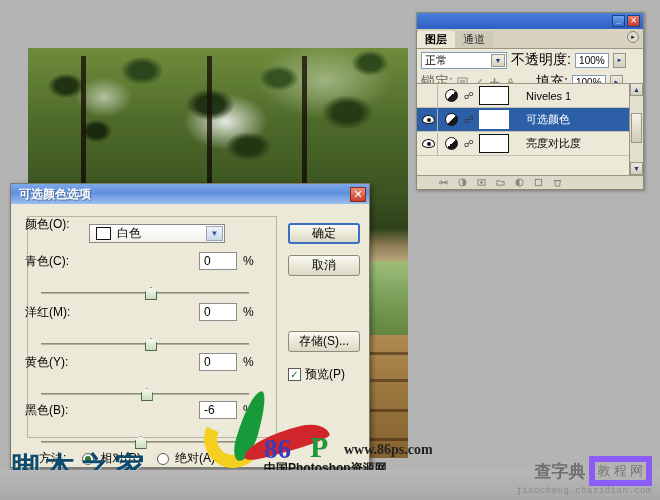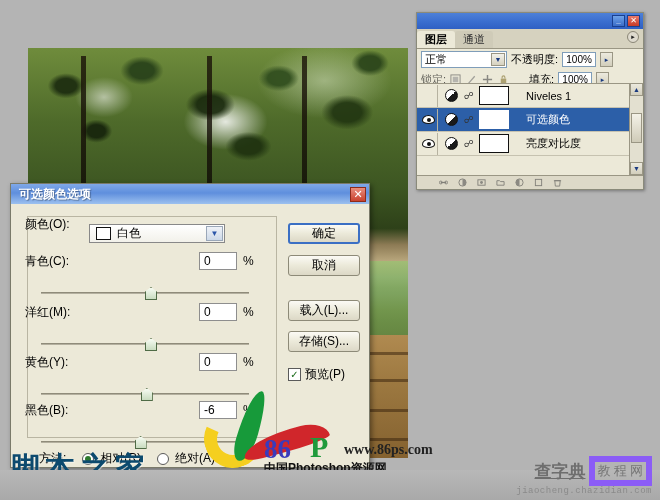--- a/index.html
+++ b/index.html
@@ -145,21 +145,21 @@
     position:relative;
   }
   .sel-arrow {
     position:absolute; right:1px; top:1px;
     width:14px; height:13px;
     background: linear-gradient(180deg,#f2f1ea,#d6d2c0);
     border:1px solid #9a9684;
     display:flex;align-items:center;justify-content:center;
     font-size:7px; color:#1a3a80;
   }
-  .lbl { font-size:11px; color:#000; white-space:nowrap; }
+  .lbl { font-size:14px; color:#000; white-space:nowrap; }
   .num-box {
     width:34px; height:15px; background:#fff;
     border:1px solid #7f9db9; font-size:10px;
     display:flex; align-items:center; justify-content:center;
   }
   .spin {
     width:13px;height:15px;
     background:linear-gradient(180deg,#eceade,#d2cebc);
     border:1px solid #9a9684;
     display:flex;align-items:center;justify-content:center;
@@ -430,21 +430,20 @@
   }
 
   .wm-cz {
     position:absolute; right:8px; bottom:4px;
     text-align:right; pointer-events:none;
   }
   .wm-cz .cz-row { display:flex; align-items:center; gap:3px; justify-content:flex-end; }
   .wm-cz .cz1 {
     font-size:17px; font-weight:bold; color:#6e6e6e;
     font-family:"Liberation Serif", serif;
-    text-decoration:underline;
   }
   .wm-cz .cz-box {
     font-size:13px; color:#777; border:6px solid #8b5cf6;
     padding:0 3px; font-family:"Liberation Serif", serif;
   }
   .wm-cz .cz-url {
     font-size:9px; color:#8a8a8a; letter-spacing:.5px;
     font-family:"Liberation Mono", monospace;
   }
   .desktop-strip {
@@ -641,21 +640,20 @@
         <span class="field-label">黑色(B):</span>
         <span class="val-box">-6</span>
         <span class="pct">%</span>
       </div>
       <div class="track" style="top:237px;">
         <div class="knob" style="left:45%; top:-6px;"></div>
       </div>
 
       <div class="btn default" style="top:19px;">确定</div>
       <div class="btn" style="top:51px;">取消</div>
-      <div class="btn" style="top:96px;">载入(L)...</div>
       <div class="btn" style="top:127px;">存储(S)...</div>
 
       <div class="chk-row" style="top:162px;">
         <span class="chkbox">✓</span>
         <span>预览(P)</span>
       </div>
 
       <div class="method-row">
         <span>方法:</span>
         <span class="radio on"></span>

